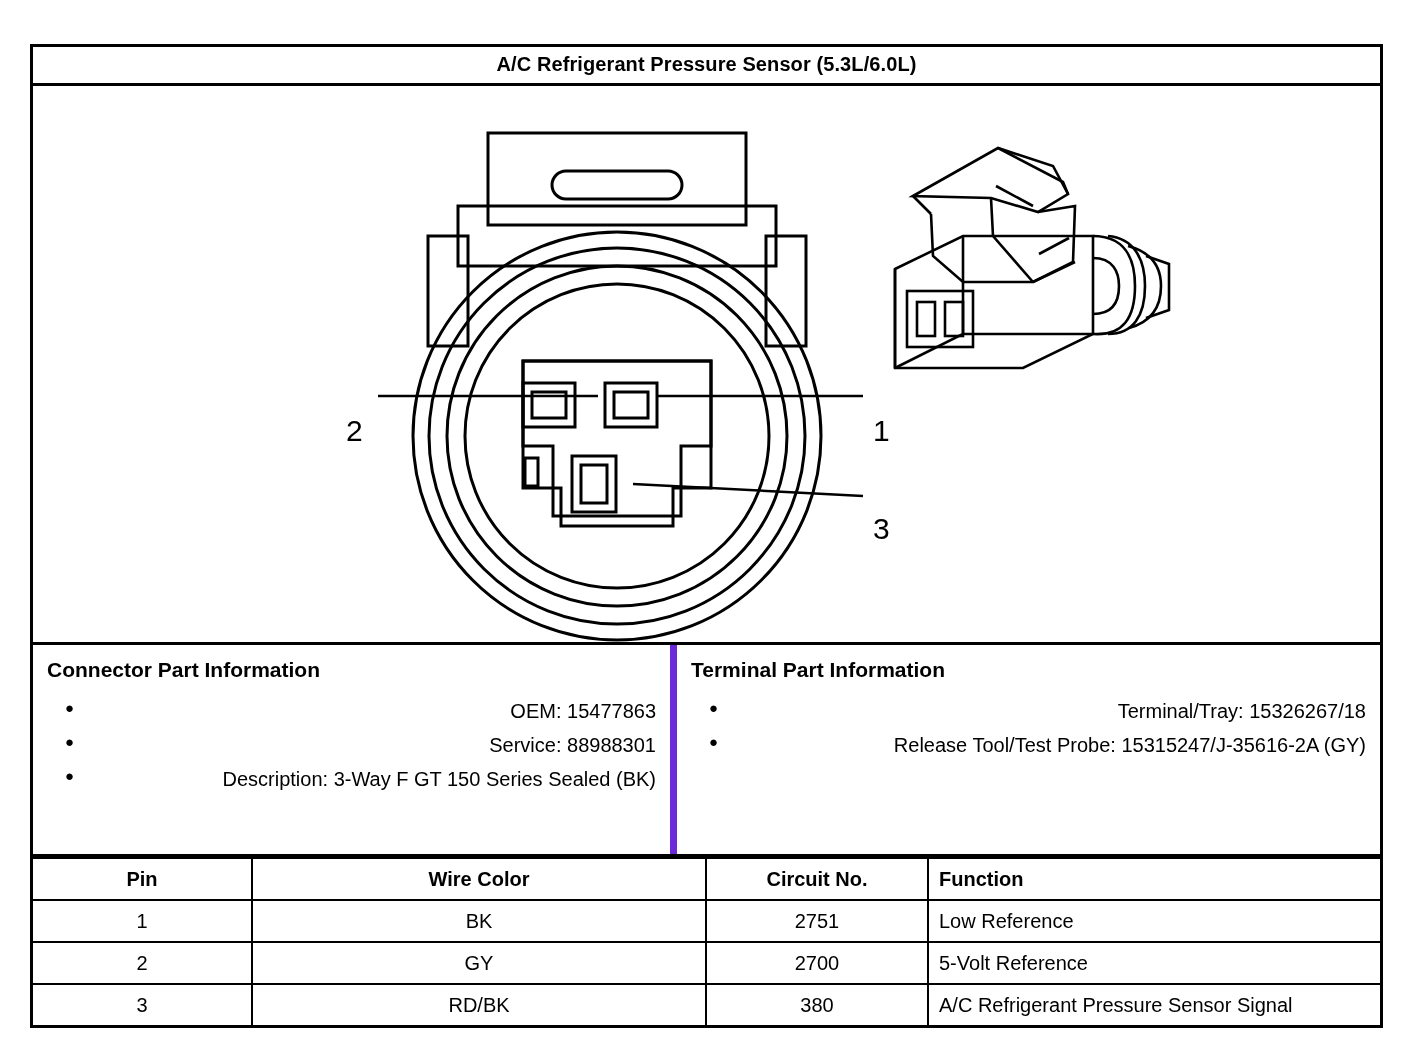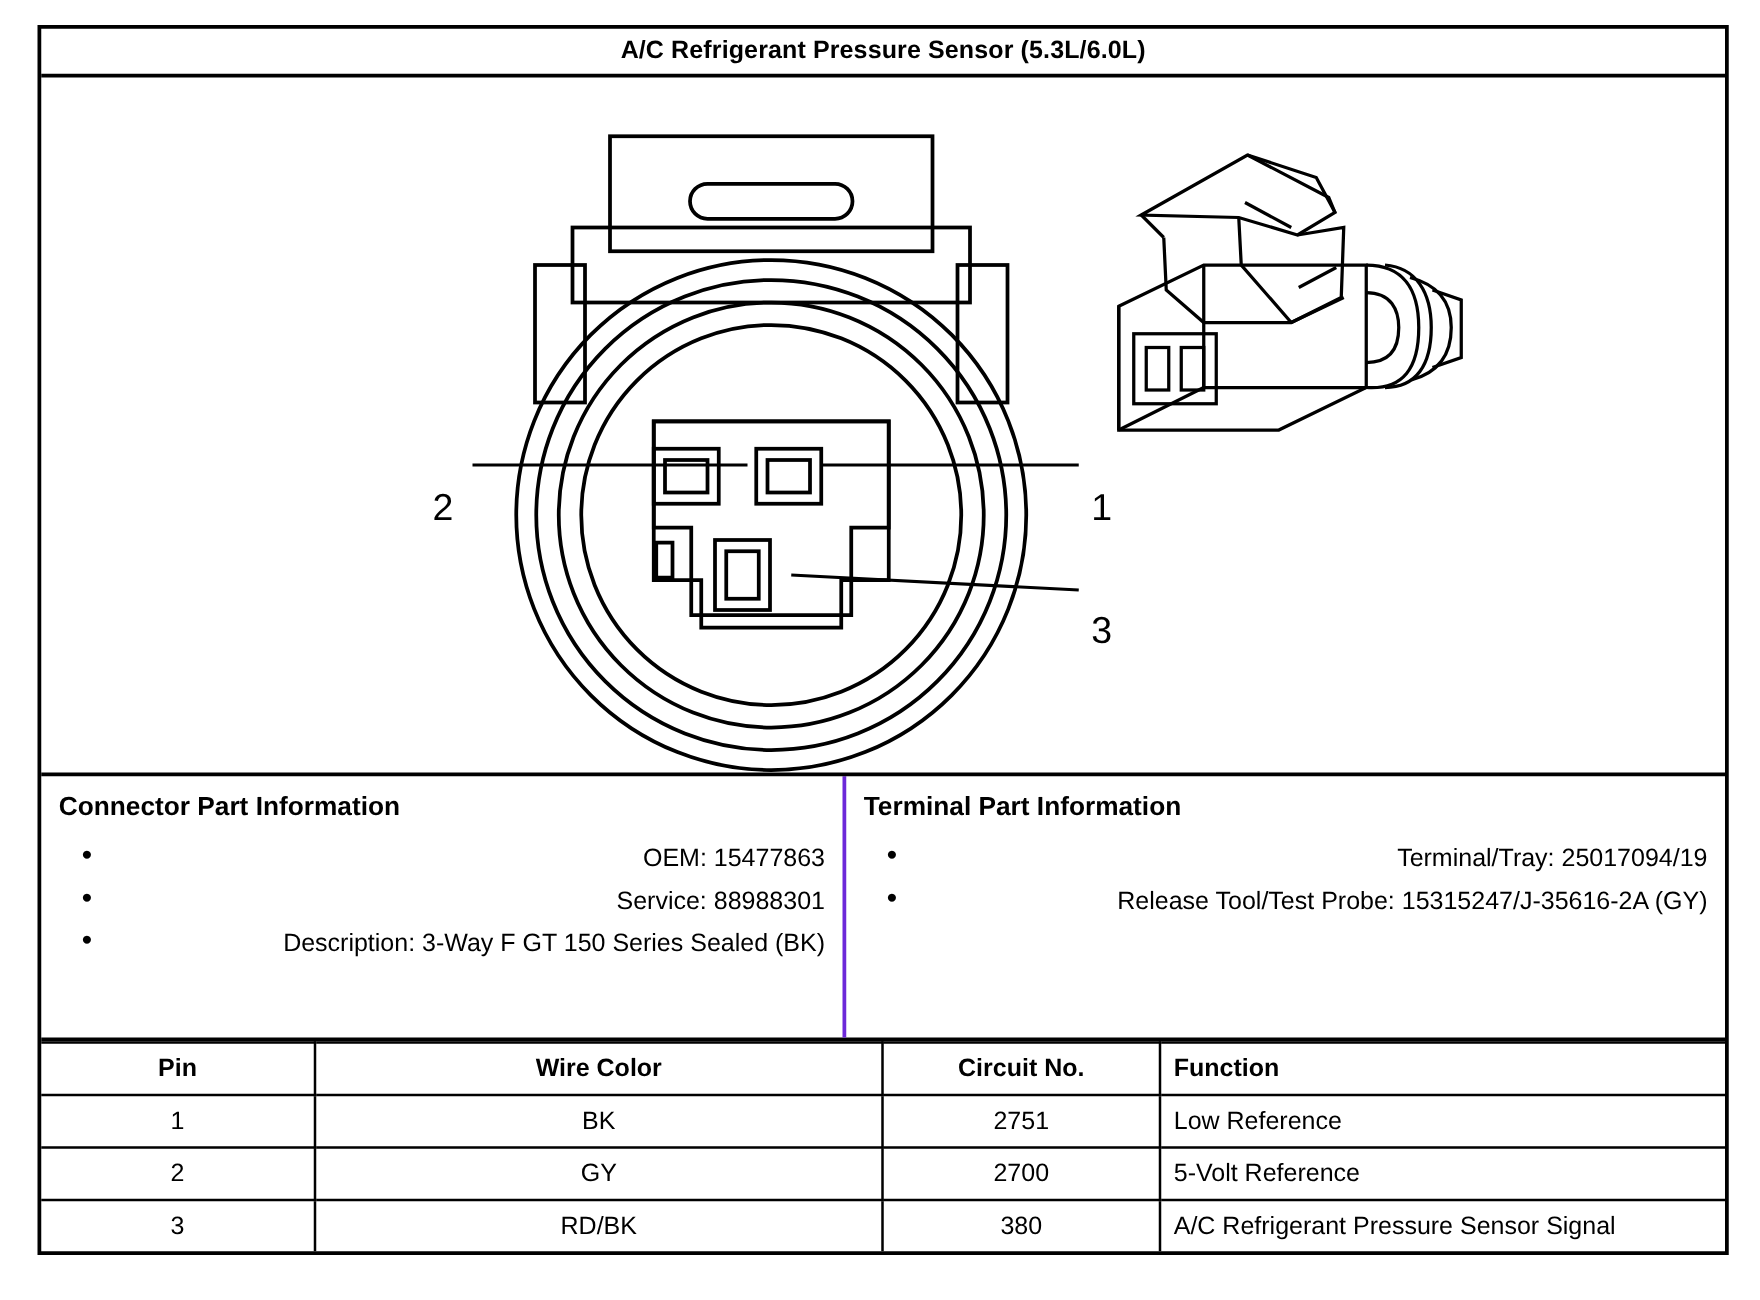--- a/index.html
+++ b/index.html
@@ -10,21 +10,21 @@
   body {
     width: 1408px;
     height: 1040px;
     font-family: "Liberation Sans", sans-serif;
     color: #000;
     overflow: hidden;
   }
   .sheet {
     position: absolute;
     left: 30px;
-    top: 20px;
+    top: 44px;
     width: 1353px;
     height: 984px;
     border: 3px solid #000;
     box-sizing: border-box;
     display: flex;
     flex-direction: column;
   }
   
   .title-bar {
     height: 36px;
@@ -60,21 +60,21 @@
     height: 212px;
     border-bottom: 3px solid #000;
     box-sizing: border-box;
   }
   .info-box {
     box-sizing: border-box;
     padding: 10px 14px 0 14px;
   }
   .info-box.left {
     width: 644px;
-    border-right: 3px solid #6d28d9;
+    border-right: 7px solid #6d28d9;
   }
   .info-box.right {
     flex: 1;
   }
   .info-head {
     font-size: 21px;
     font-weight: bold;
     margin: 3px 0 18px 0;
   }
   ul.info-list {
@@ -201,21 +201,21 @@
       <div class="info-head">Connector Part Information</div>
       <ul class="info-list">
         <li>OEM: 15477863</li>
         <li>Service: 88988301</li>
         <li>Description: 3-Way F GT 150 Series Sealed (BK)</li>
       </ul>
     </div>
     <div class="info-box right">
       <div class="info-head">Terminal Part Information</div>
       <ul class="info-list">
-        <li>Terminal/Tray: 25017094/19</li>
+        <li>Terminal/Tray: 15326267/18</li>
         <li>Release Tool/Test Probe: 15315247/J-35616-2A (GY)</li>
       </ul>
     </div>
   </div>
 
   <div class="table-wrap">
     <table class="pin-table">
       <thead>
         <tr>
           <th>Pin</th>

